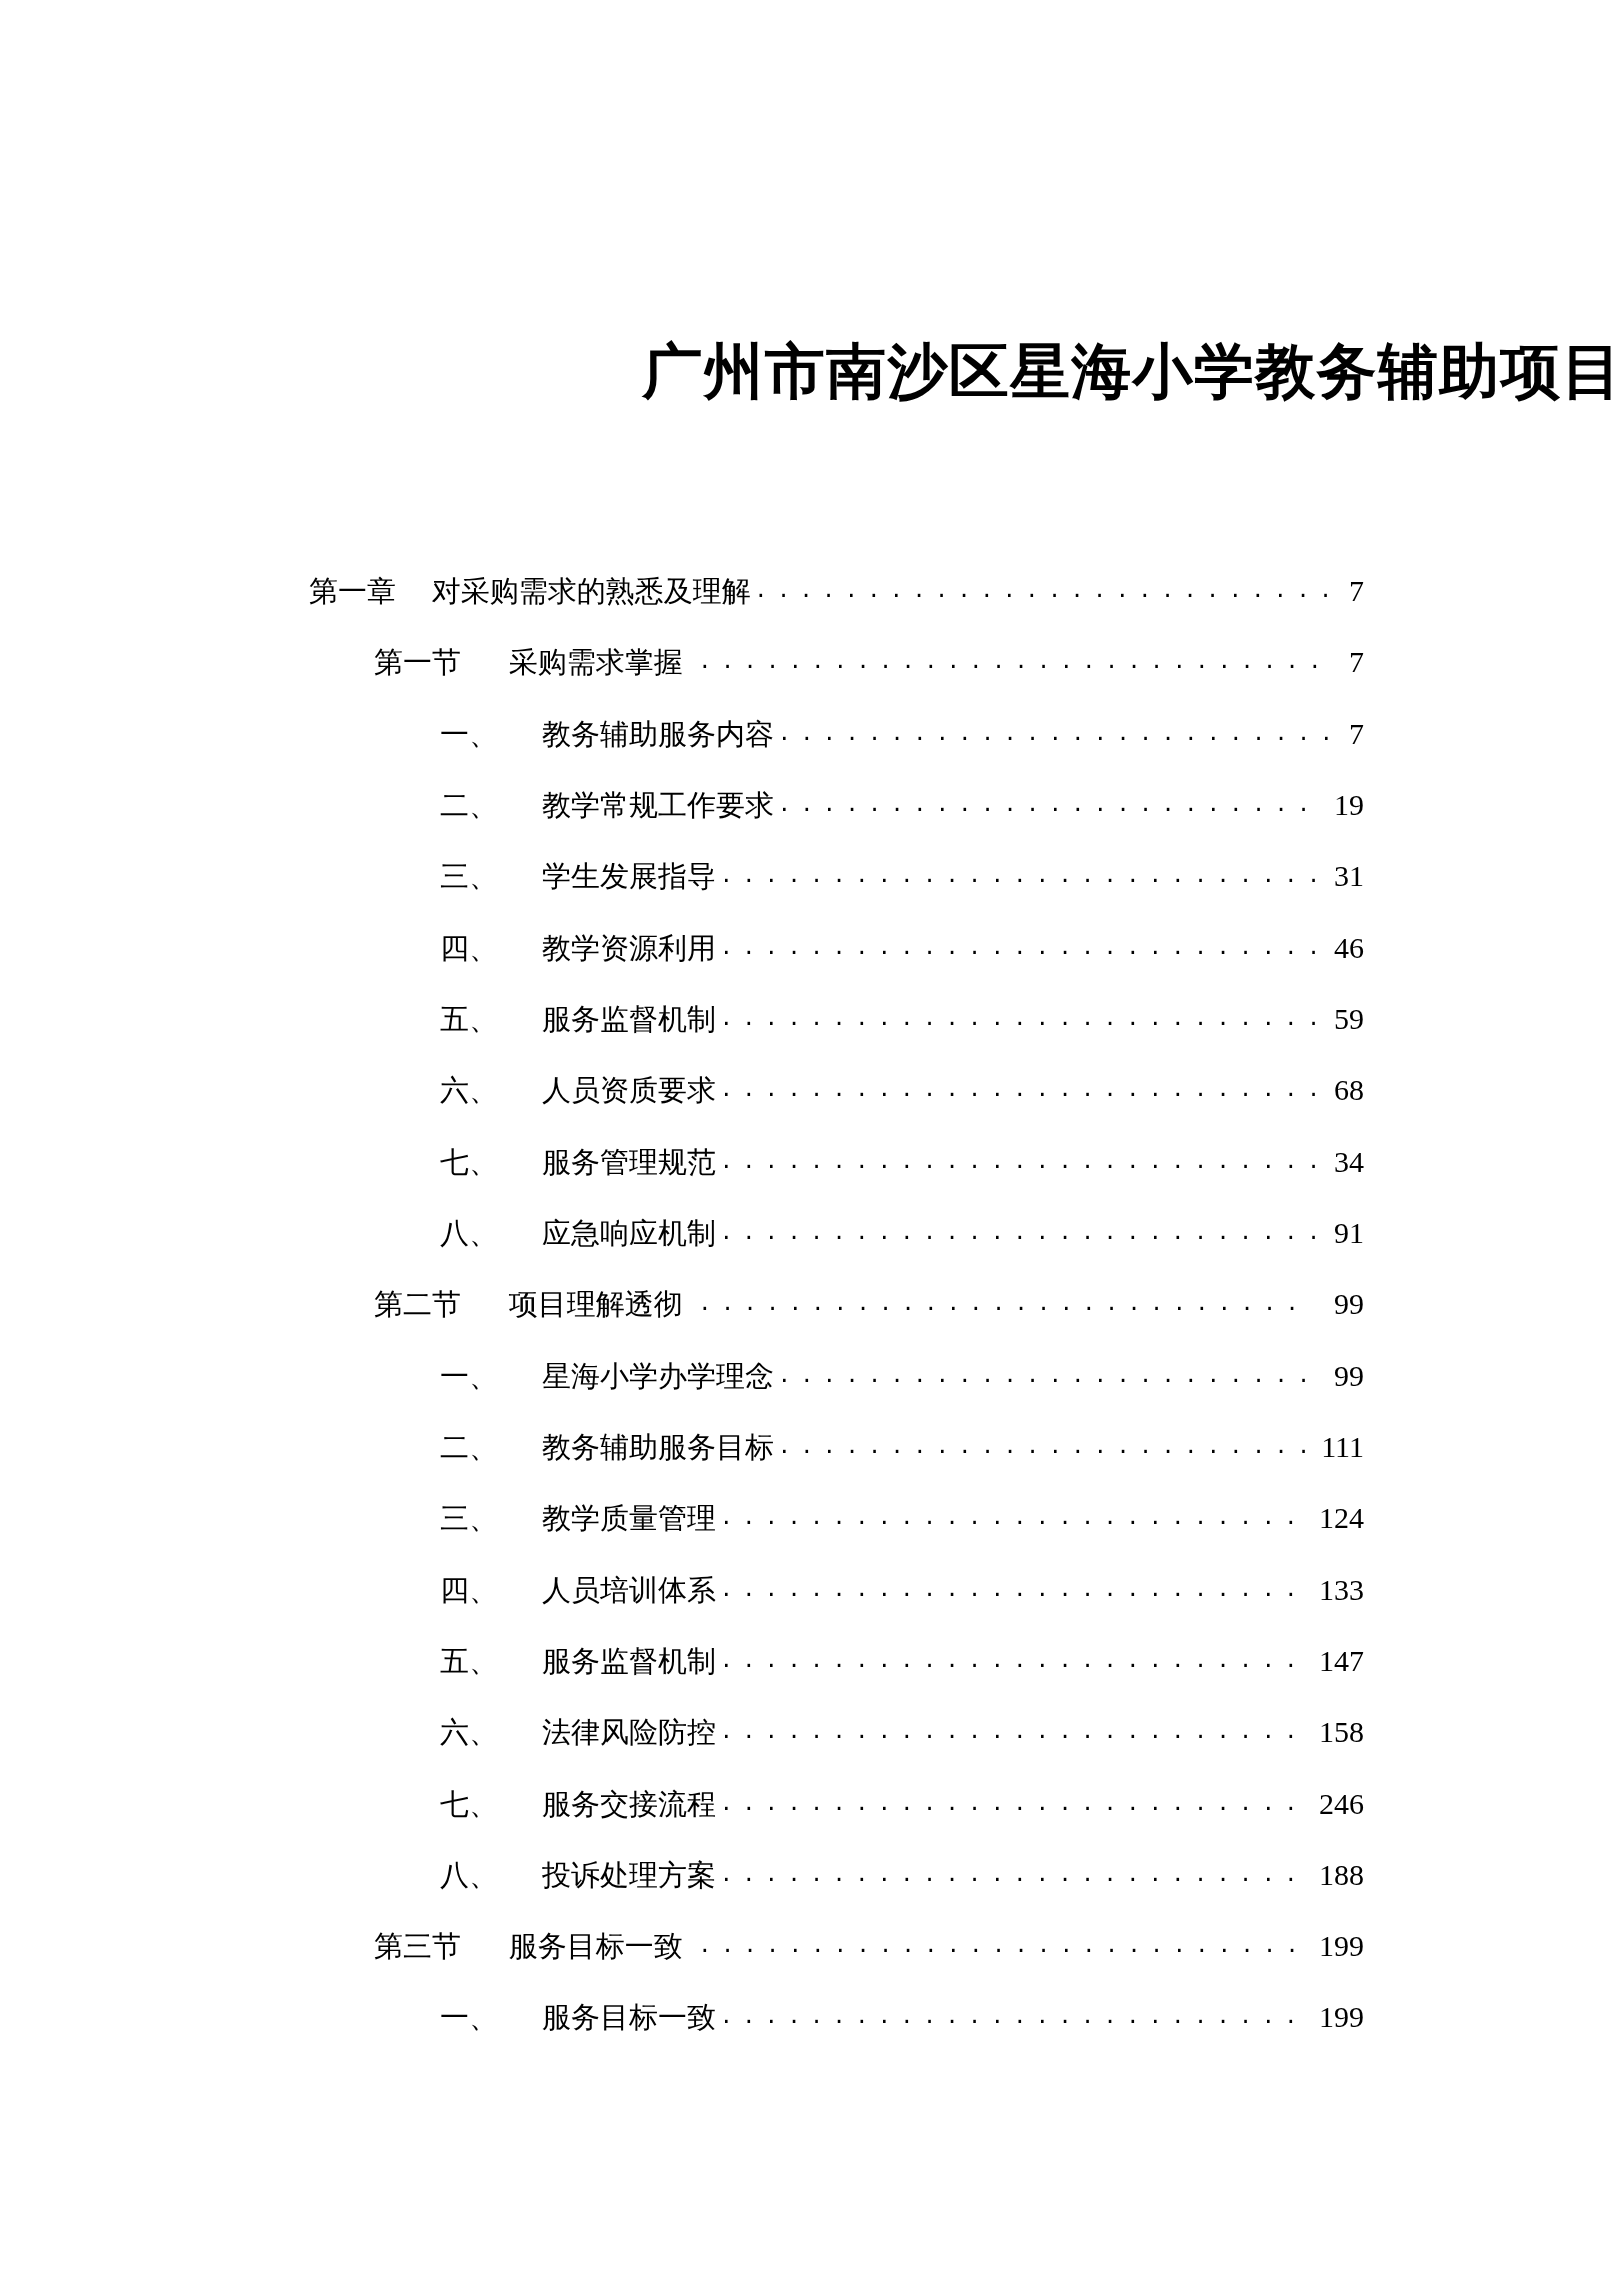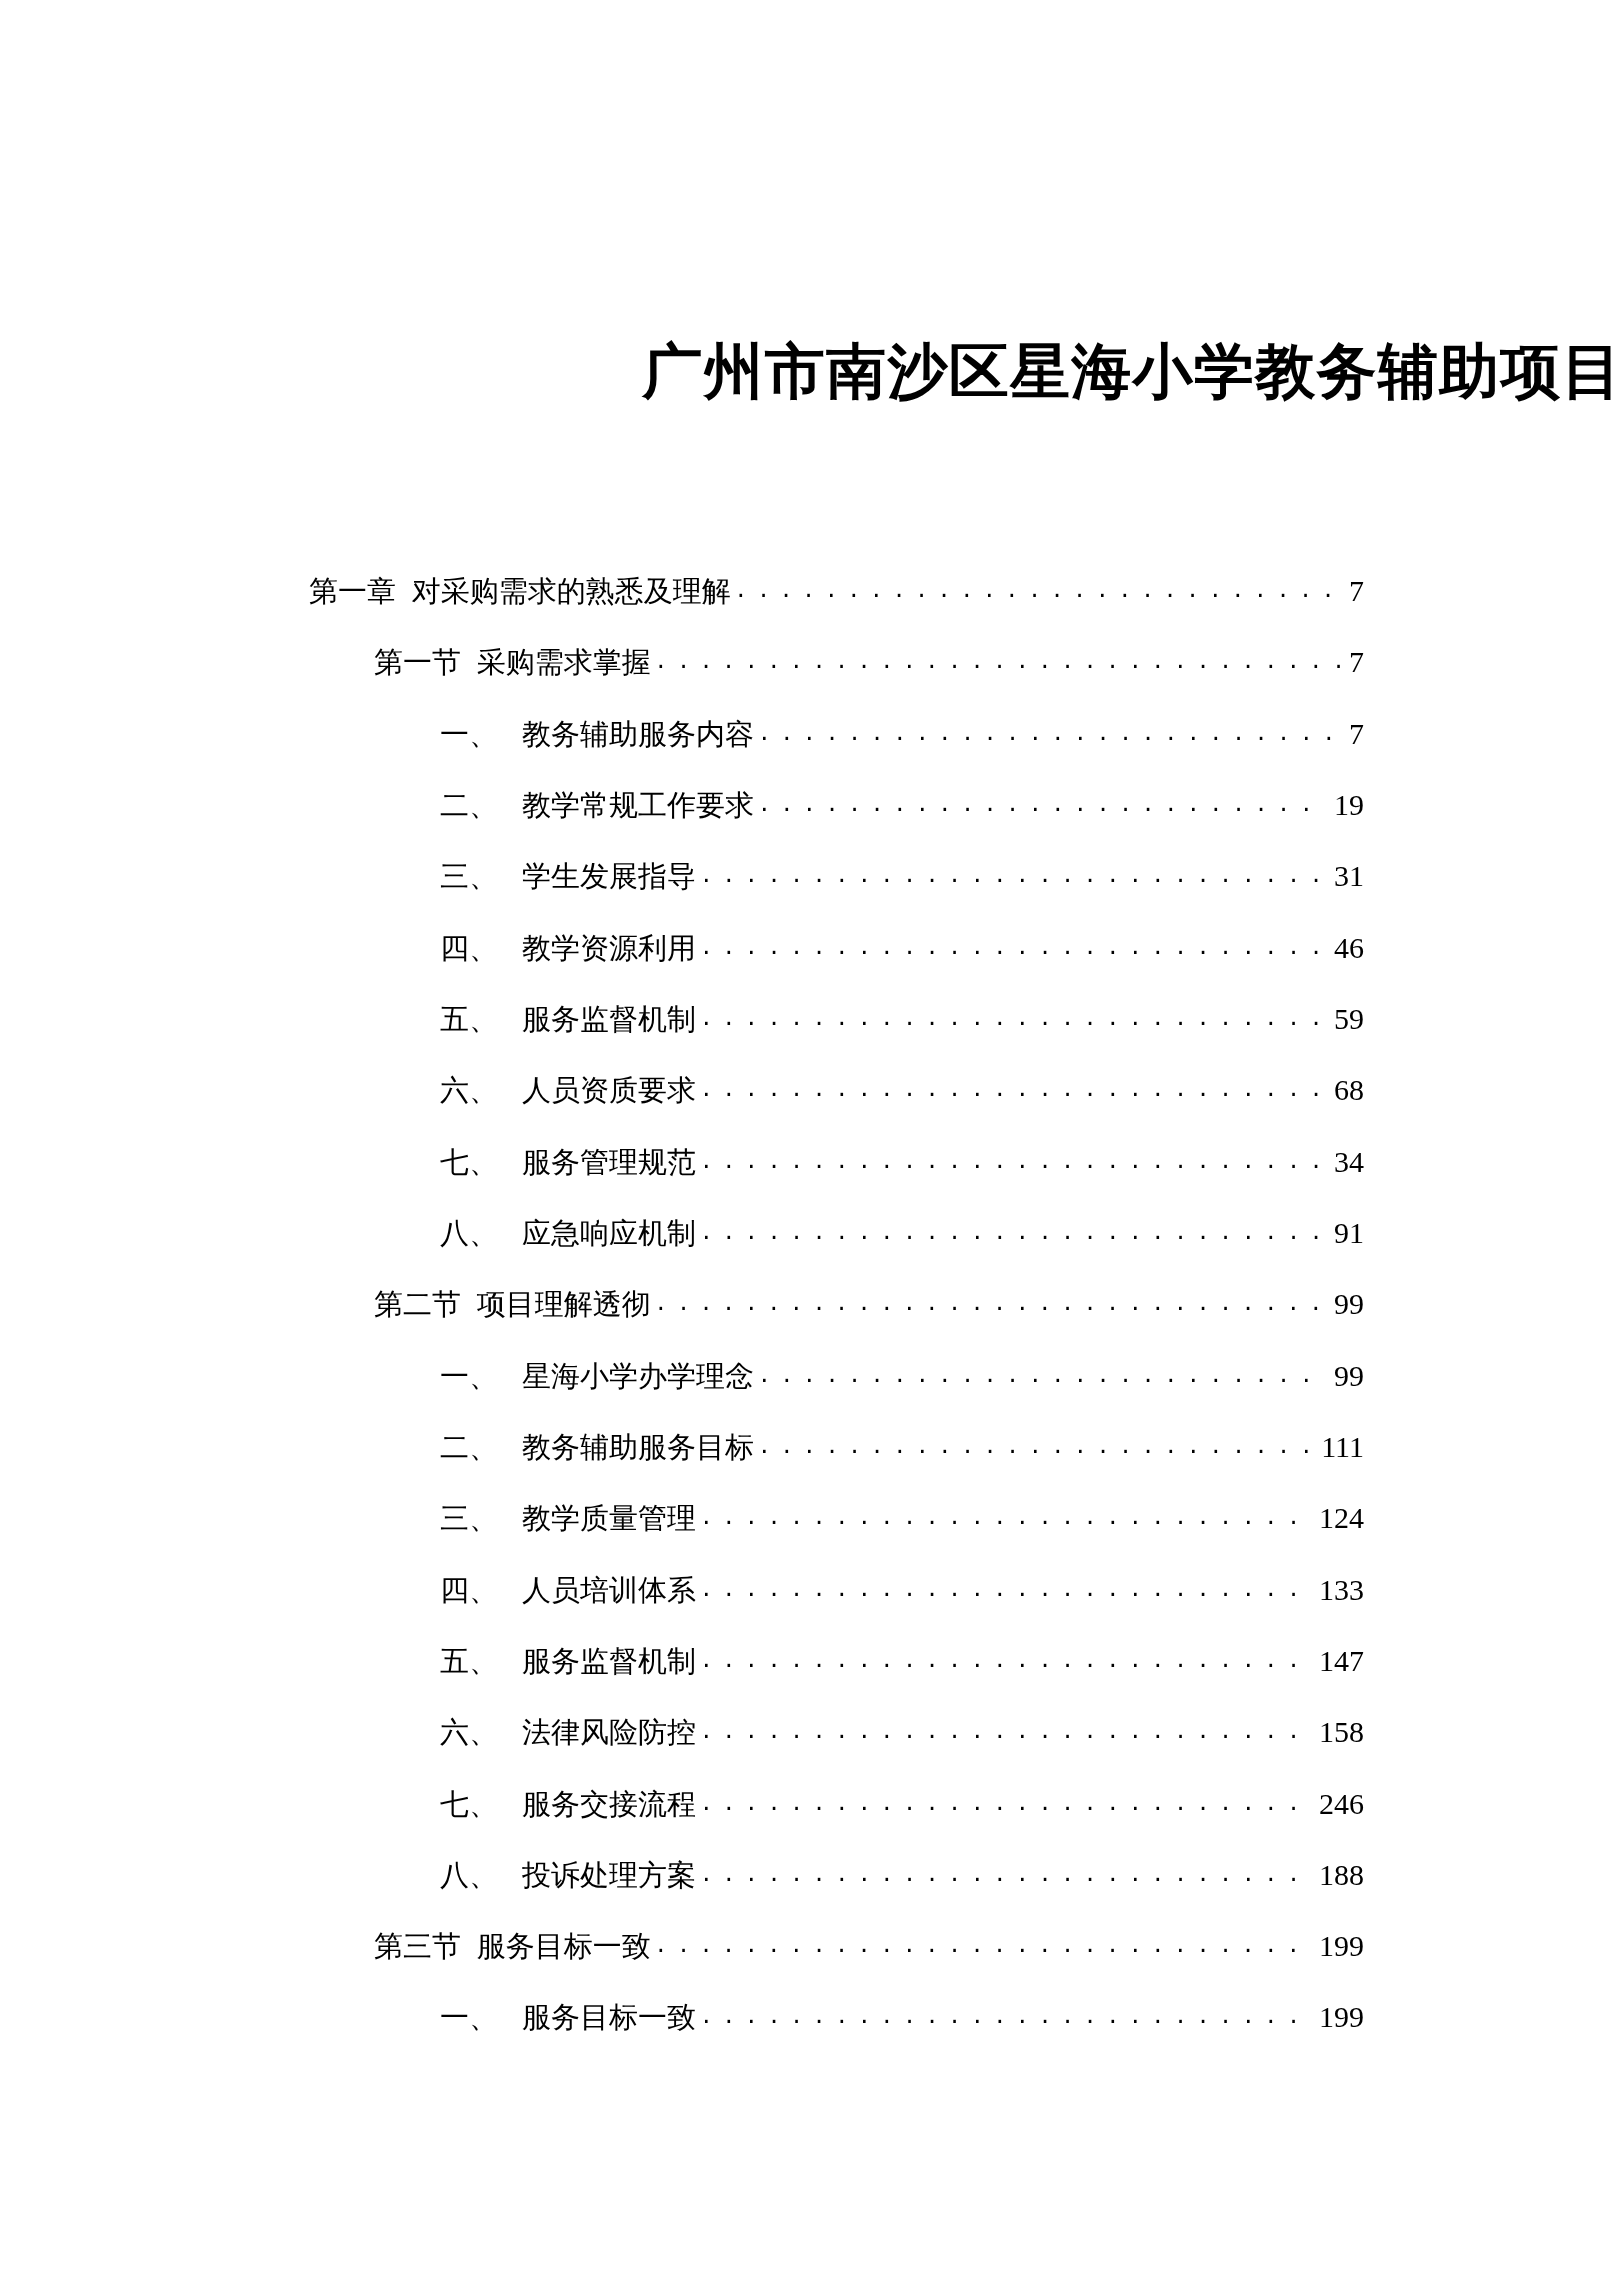--- a/index.html
+++ b/index.html
@@ -38,29 +38,30 @@
       position: absolute;
       display: flex;
       align-items: center;
       right: 259px;
       height: 46px;
       font-size: 29px;
       line-height: 46px;
       white-space: nowrap;
     }
     .toc-entry.level-1 { left: 309px; }
-    .toc-entry.level-2 { left: 374px; }
+    .toc-entry.level-2 { left: 374px; gap: 12px; }
     .toc-entry.level-3 { left: 440px; }
     .toc-num {
       flex: 0 0 auto;
     }
     .level-1 .toc-num, .level-2 .toc-num { margin-right: 15.7px; }
     .level-3 .toc-num { width: 82px; }
     .toc-text {
       flex: 0 0 auto;
+      margin-left: 20px;
     }
     .toc-leader {
       flex: 1 1 auto;
       overflow: hidden;
       margin: 0 9.2px 0 3.9px;
       font-family: "DejaVu Sans Mono", "Liberation Mono", monospace;
       font-size: 21px;
       letter-spacing: 6.5px;
       color: #000;
       position: relative;

